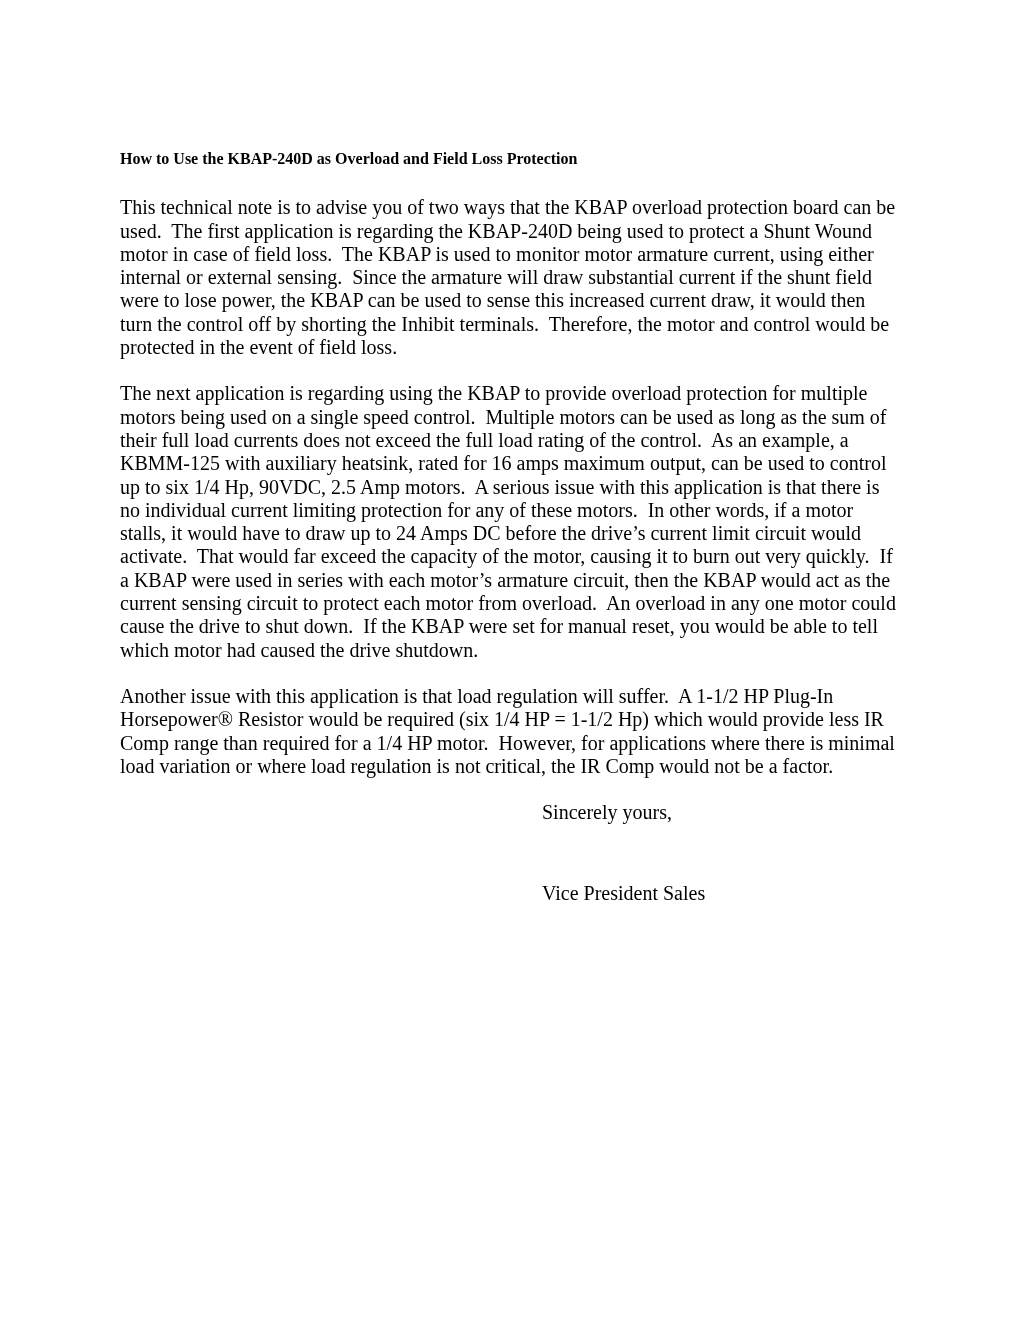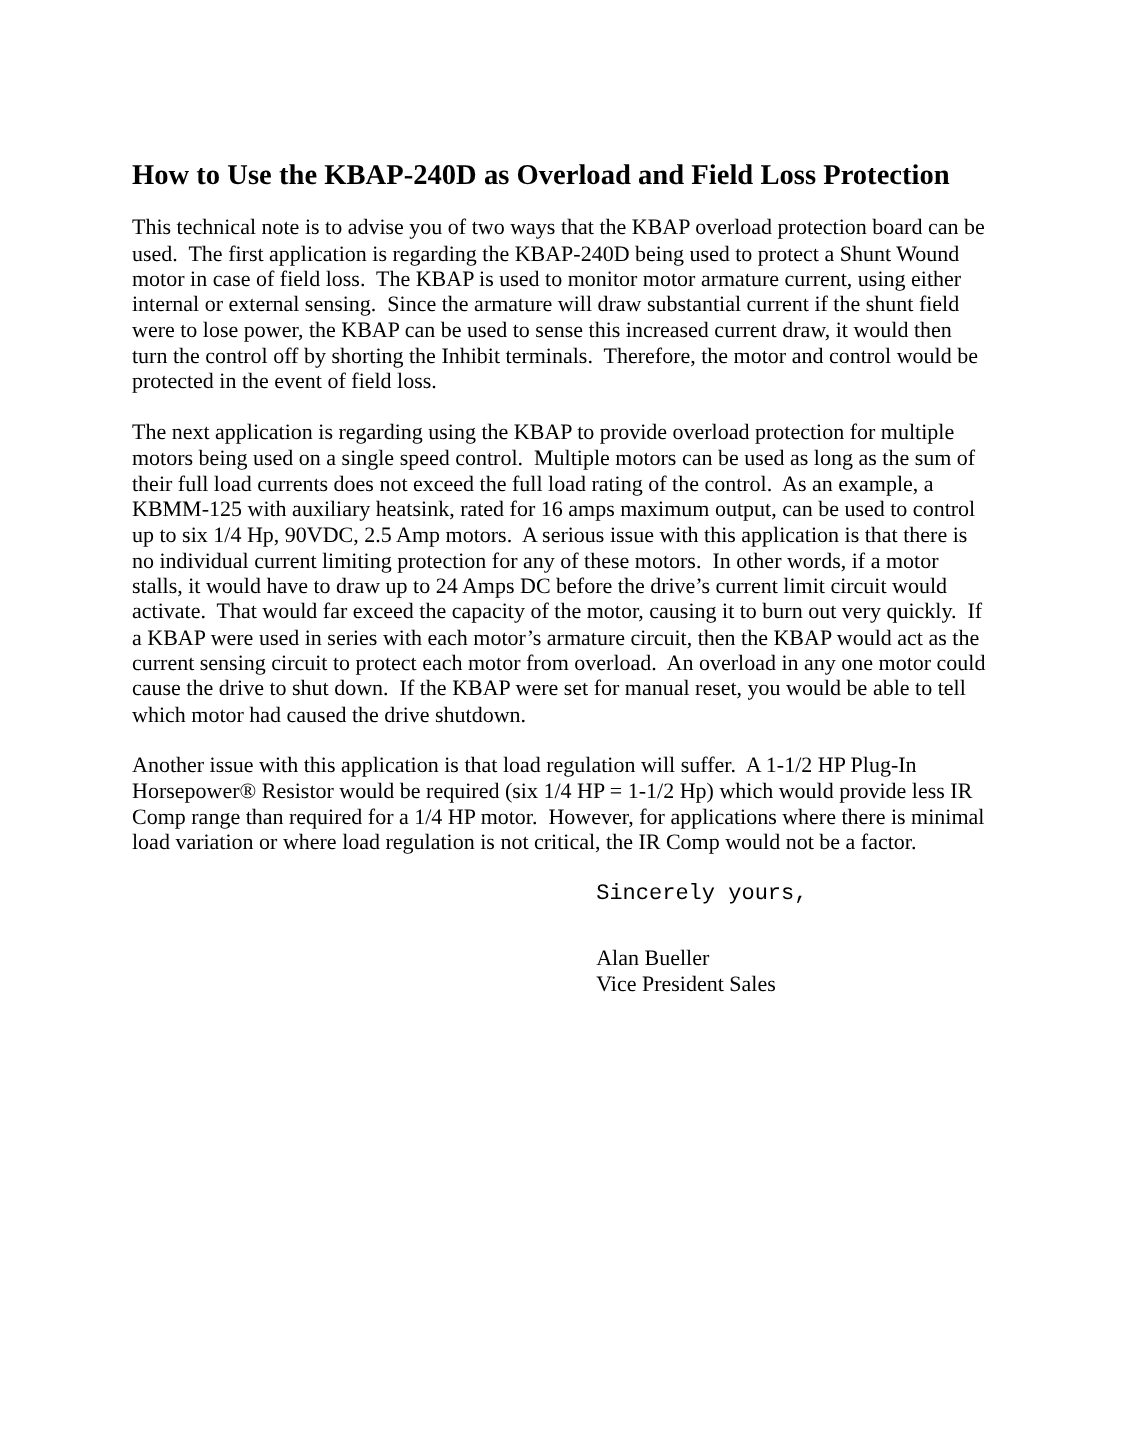--- a/index.html
+++ b/index.html
@@ -18,36 +18,35 @@
   }
   .content {
     position: absolute;
     left: 120px;
     top: 147px;
     width: 880px;
     font-size: 20px;
     line-height: 23.3px;
   }
   .doc-title {
-    font-size: 26px;
+    font-size: 16px;
     font-weight: bold;
     margin: 0 0 26px 0;
     white-space: pre-wrap;
   }
   .body-para {
     margin: 0 0 23px 0;
     white-space: pre-wrap;
   }
   .signature-block {
     margin-left: 422px;
   }
   .salutation {
-    margin: 0 0 36px 0;
+    margin: 0 0 58px 0;
     white-space: pre-wrap;
-    font-family: Liberation Mono, monospace;
   }
   .signer-line {
     margin: 0;
     white-space: pre-wrap;
   }
 </style>
 </head>
 <body>
 
 <div class="page">
@@ -76,17 +75,16 @@
 which motor had caused the drive shutdown.</p>
 
     <p class="body-para">Another issue with this application is that load regulation will suffer.  A 1-1/2 HP Plug-In
 Horsepower® Resistor would be required (six 1/4 HP = 1-1/2 Hp) which would provide less IR
 Comp range than required for a 1/4 HP motor.  However, for applications where there is minimal
 load variation or where load regulation is not critical, the IR Comp would not be a factor.</p>
 
 
     <div class="signature-block">
       <p class="salutation">Sincerely yours,</p>
-      <p class="signer-line">Alan Bueller</p>
       <p class="signer-line">Vice President Sales</p>
     </div>
   </div>
 </div>
 
 </body></html>

